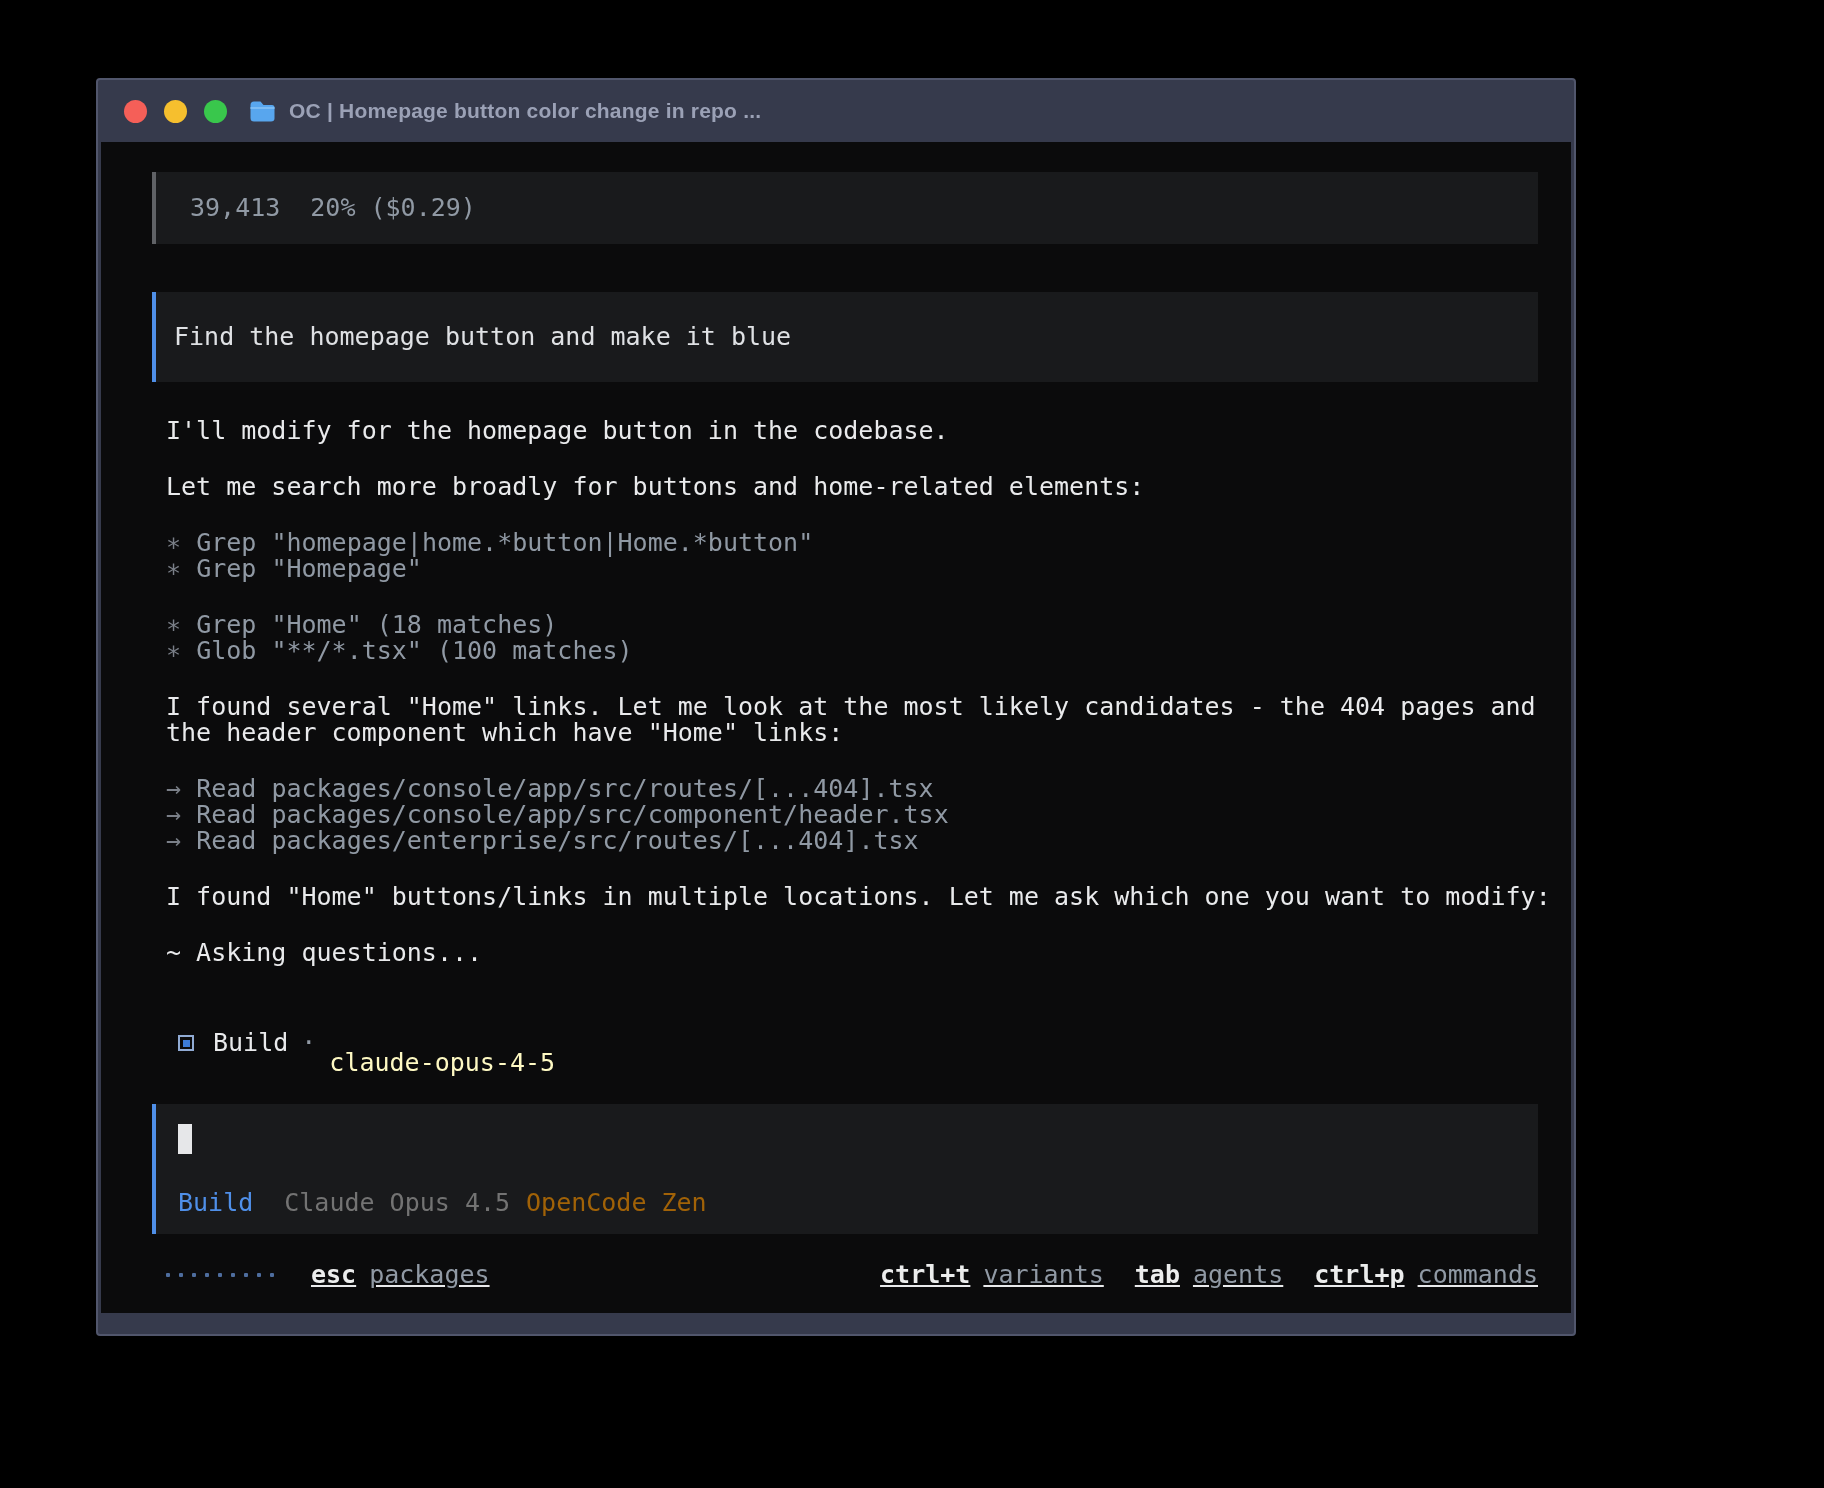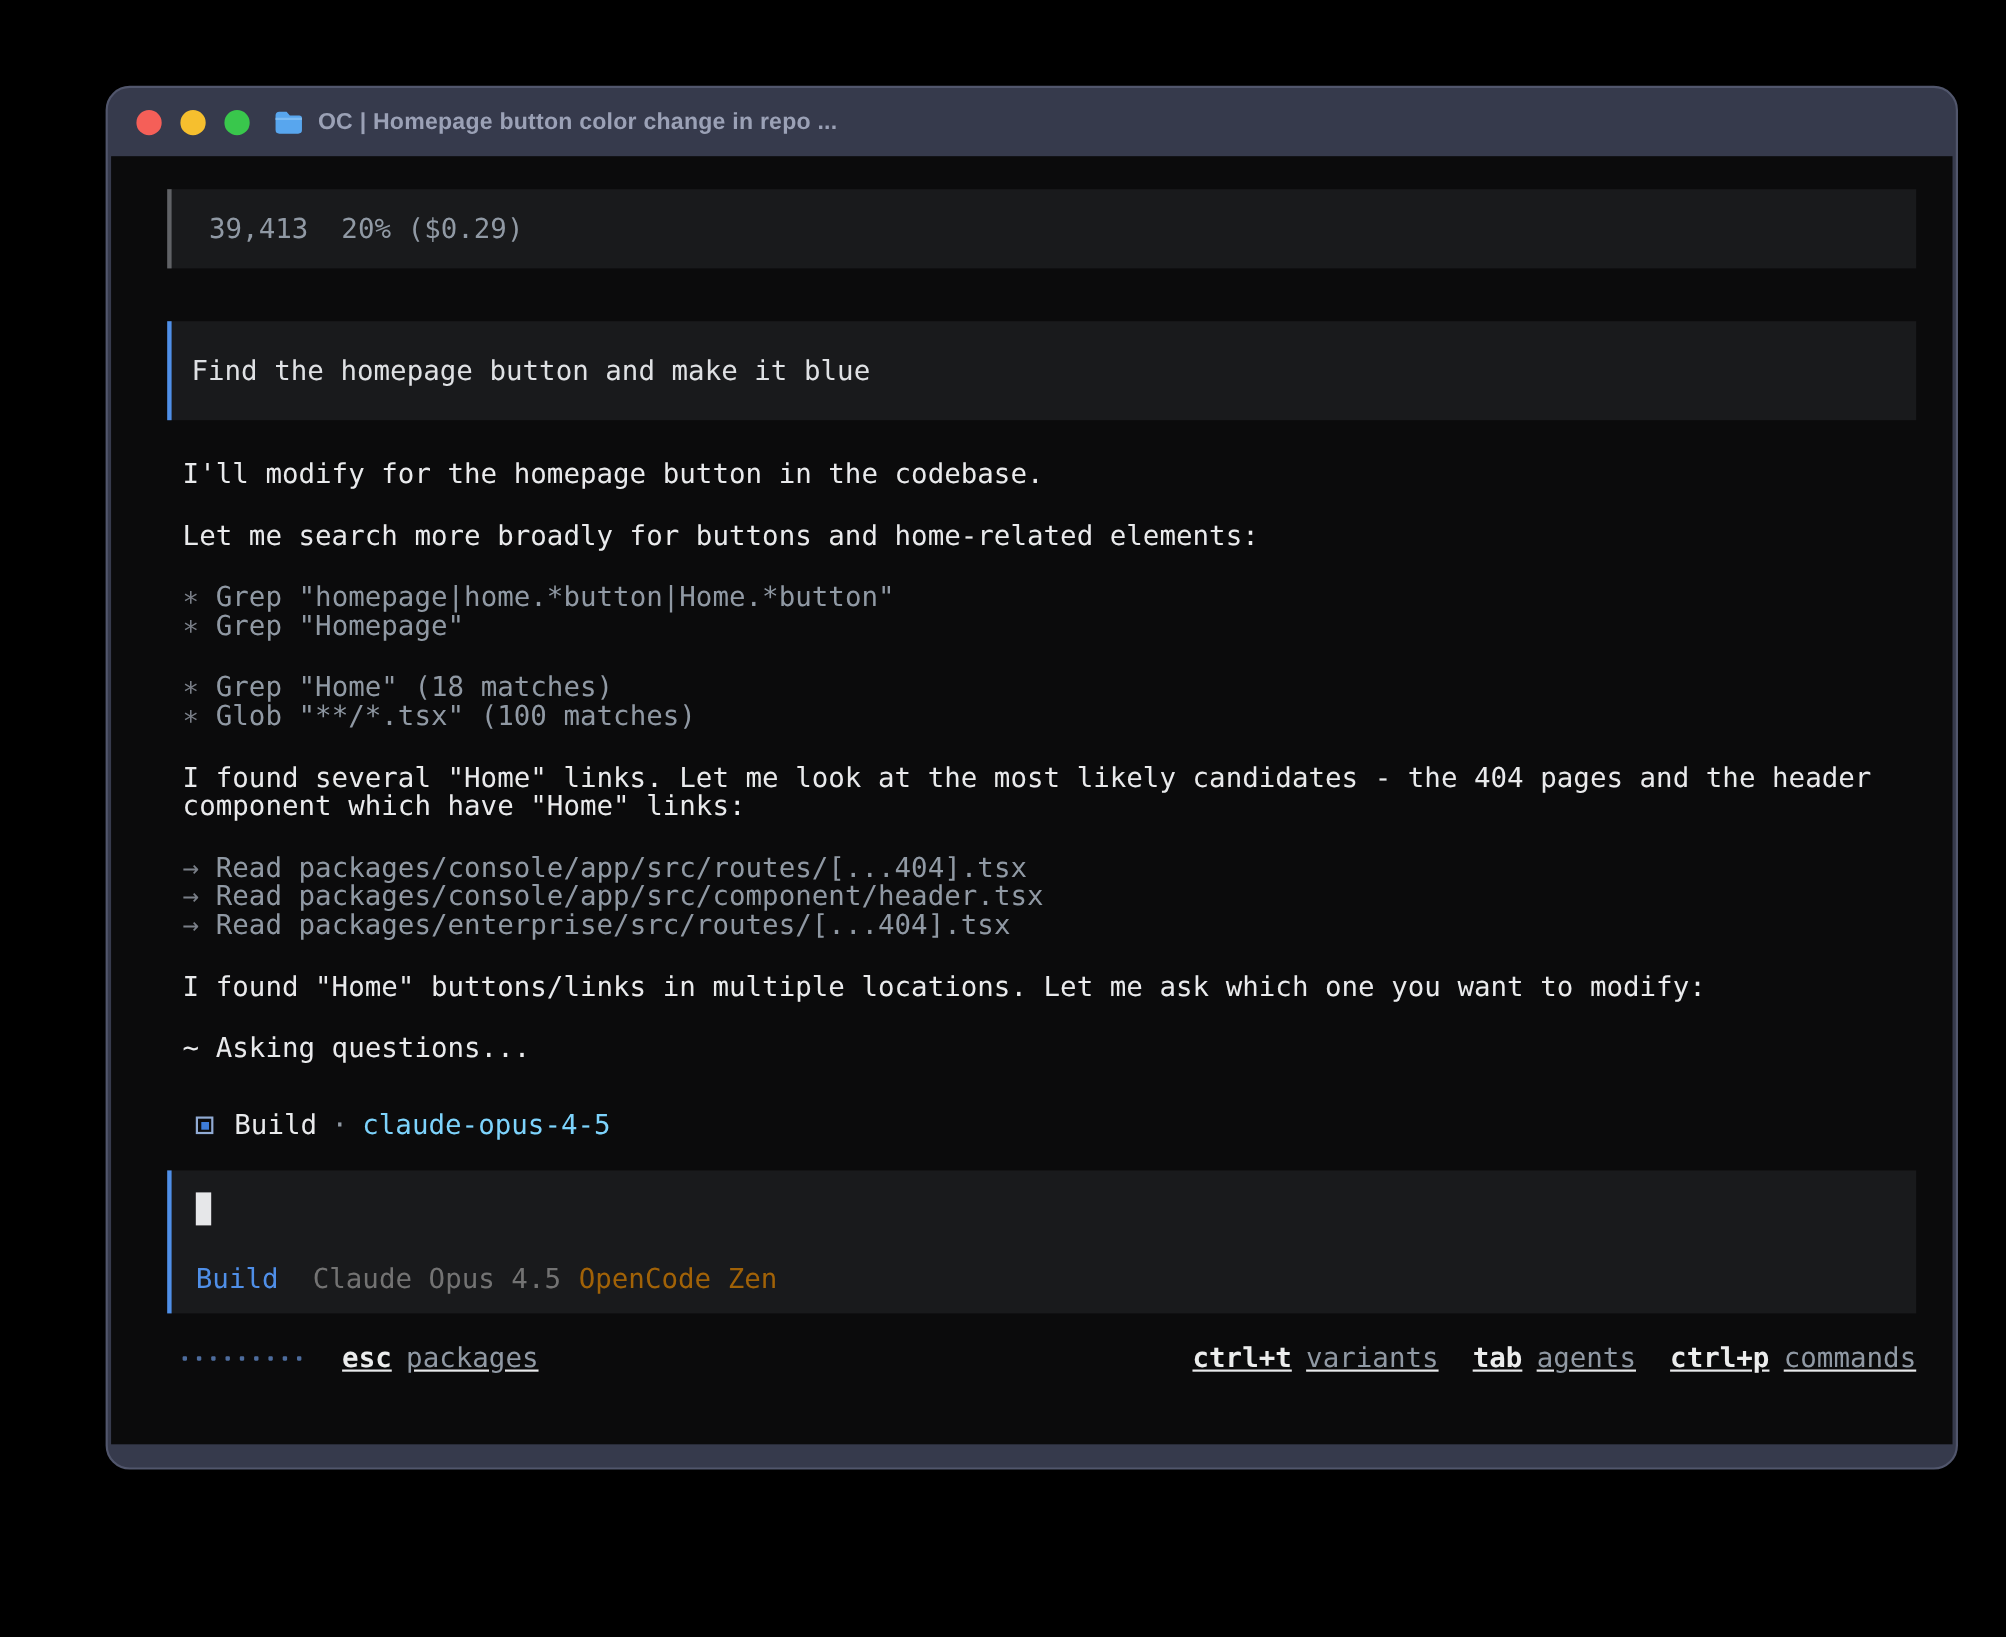--- a/index.html
+++ b/index.html
@@ -4,25 +4,25 @@
 <style>
   html,body { margin:0; padding:0; }
   body {
     width:1824px; height:1488px;
     background:#000000;
     position:relative;
     font-family:"DejaVu Sans Mono", monospace;
   }
   .window {
     position:absolute; left:96px; top:78px;
-    width:1684px; height:1258px;
+    width:1480px; height:1258px;
     box-sizing:border-box;
     background:#363a4c;
     border:2px solid #51566c;
-    border-radius:22px;
+    border-radius:4px;
     overflow:hidden;
     display:flex; flex-direction:column;
   }
   .titlebar {
     height:62px; flex:none;
     display:flex; align-items:center;
     padding:0 26px;
   }
   .lights { display:flex; gap:17px; }
   .light { width:23px; height:23px; border-radius:50%; }
@@ -85,21 +85,21 @@
   .agent-icon {
     width:12px; height:12px;
     border:2px solid #91abd4;
     display:flex; align-items:center; justify-content:center;
     margin-right:19px;
     flex:none;
   }
   .agent-icon i { display:block; width:7px; height:7px; background:#3d7cd8; }
   .agent-name { color:#e9eaec; }
   .agent-sep  { color:#9099a4; margin:0 13px; }
-  .agent-model{ color:#7dd3fc; }
+  .agent-model{ color:#fef9c3;margin-top:40px; }
 
   .block-input {
     border-left-color:#4f8fe8;
     margin-top:28px;
     padding:20px 20px 18px 22px;
   }
   .cursor { width:14px; height:30px; background:#e6e7e9; }
   .input-meta { margin-top:36px; display:flex; align-items:baseline; }
   .input-agent    { color:#4f8fe8; margin-right:31px; }
   .input-model    { color:#737373; margin-right:16px; }

